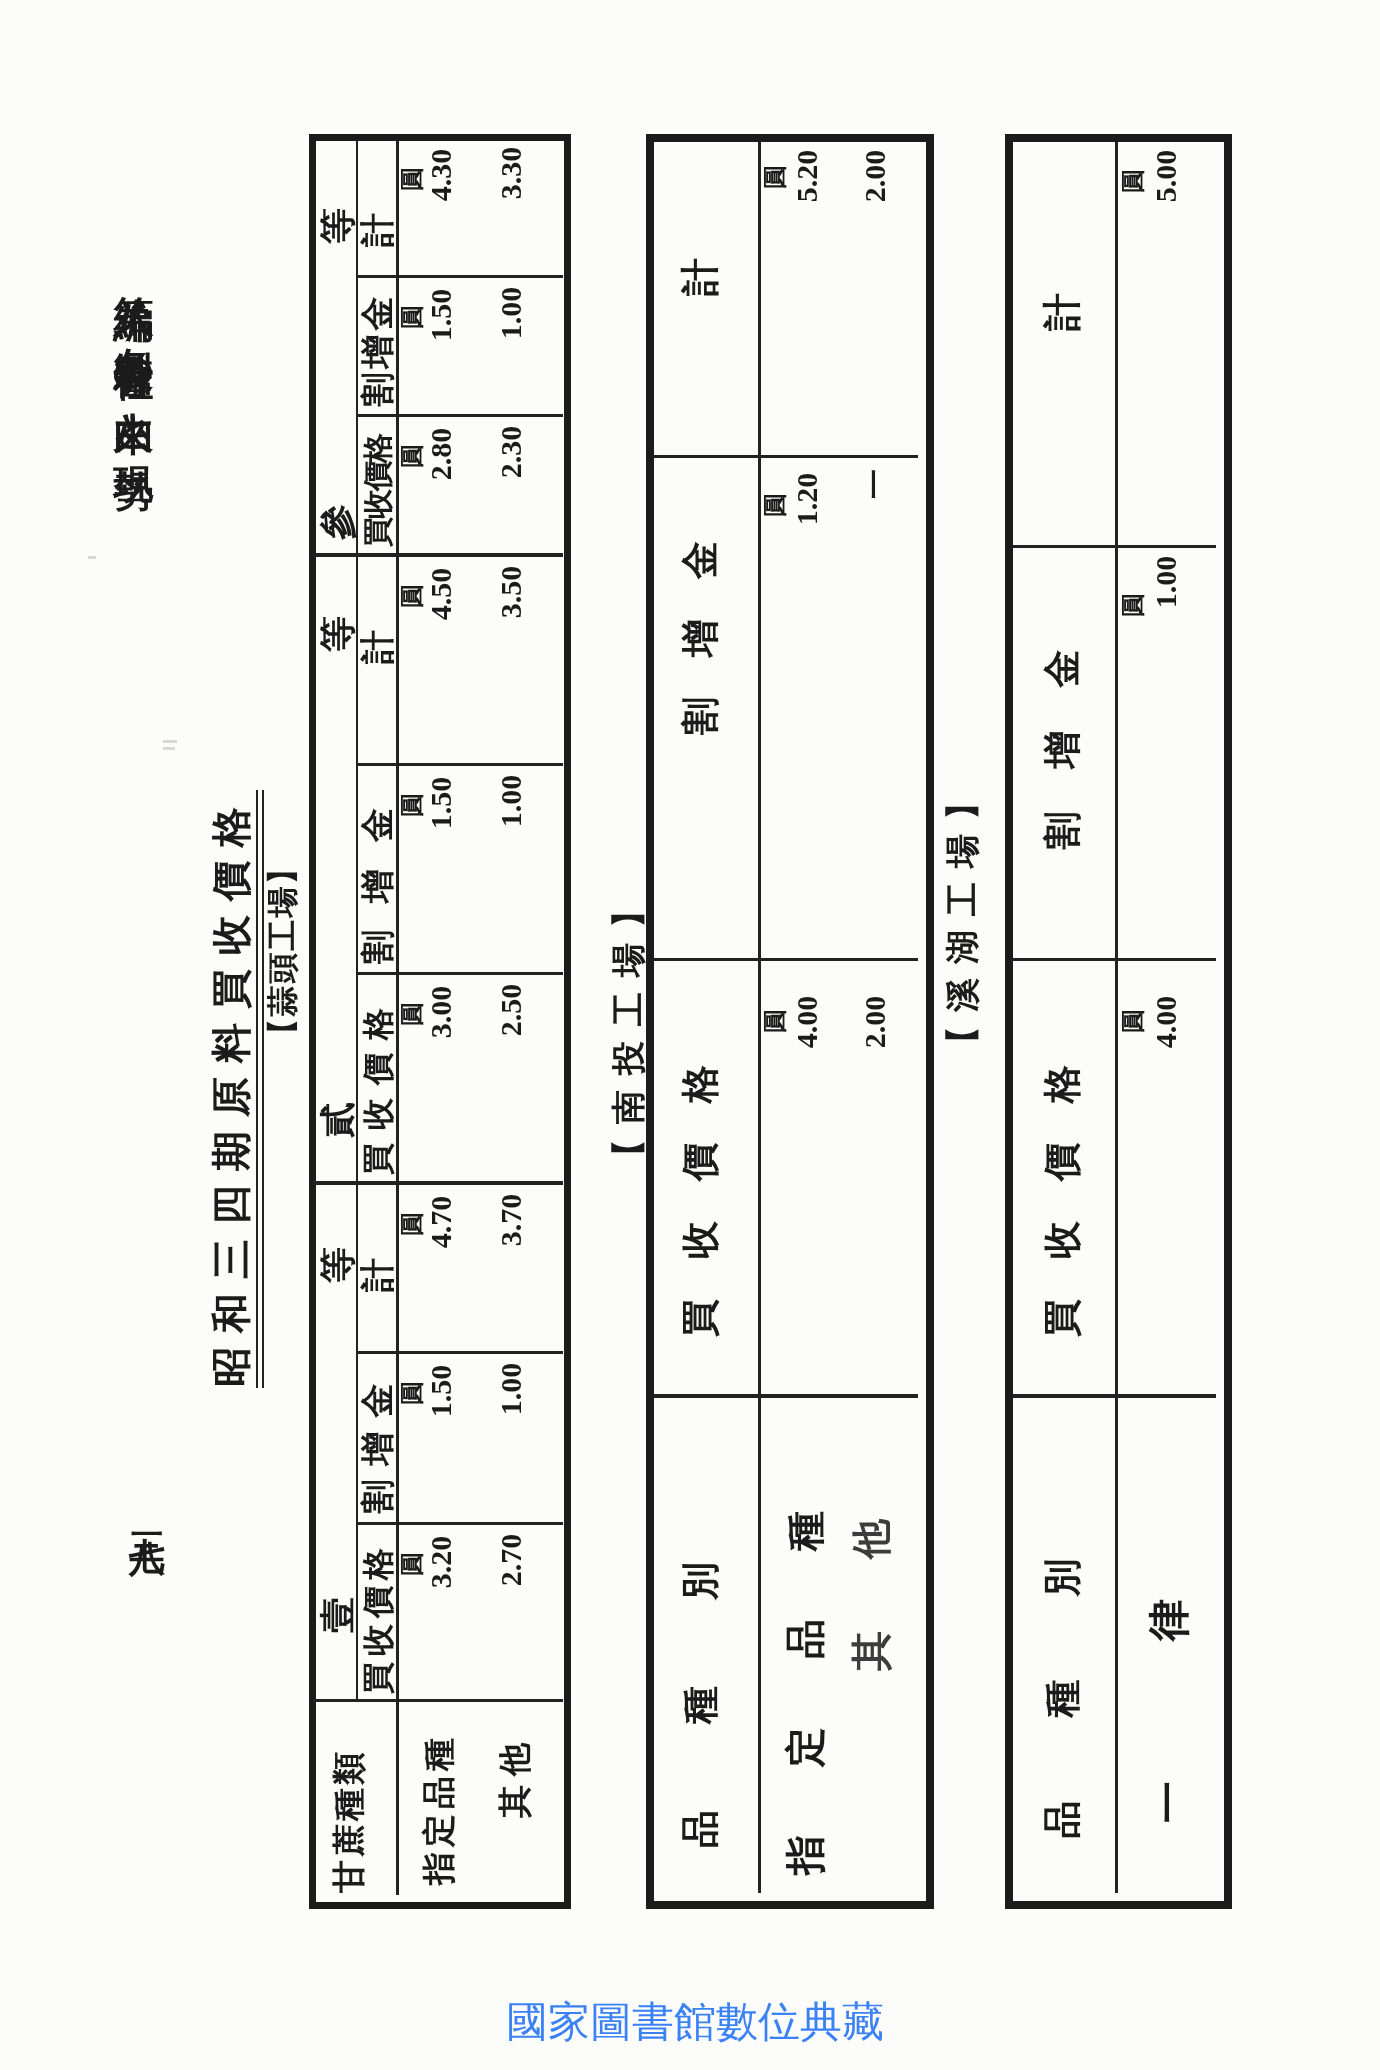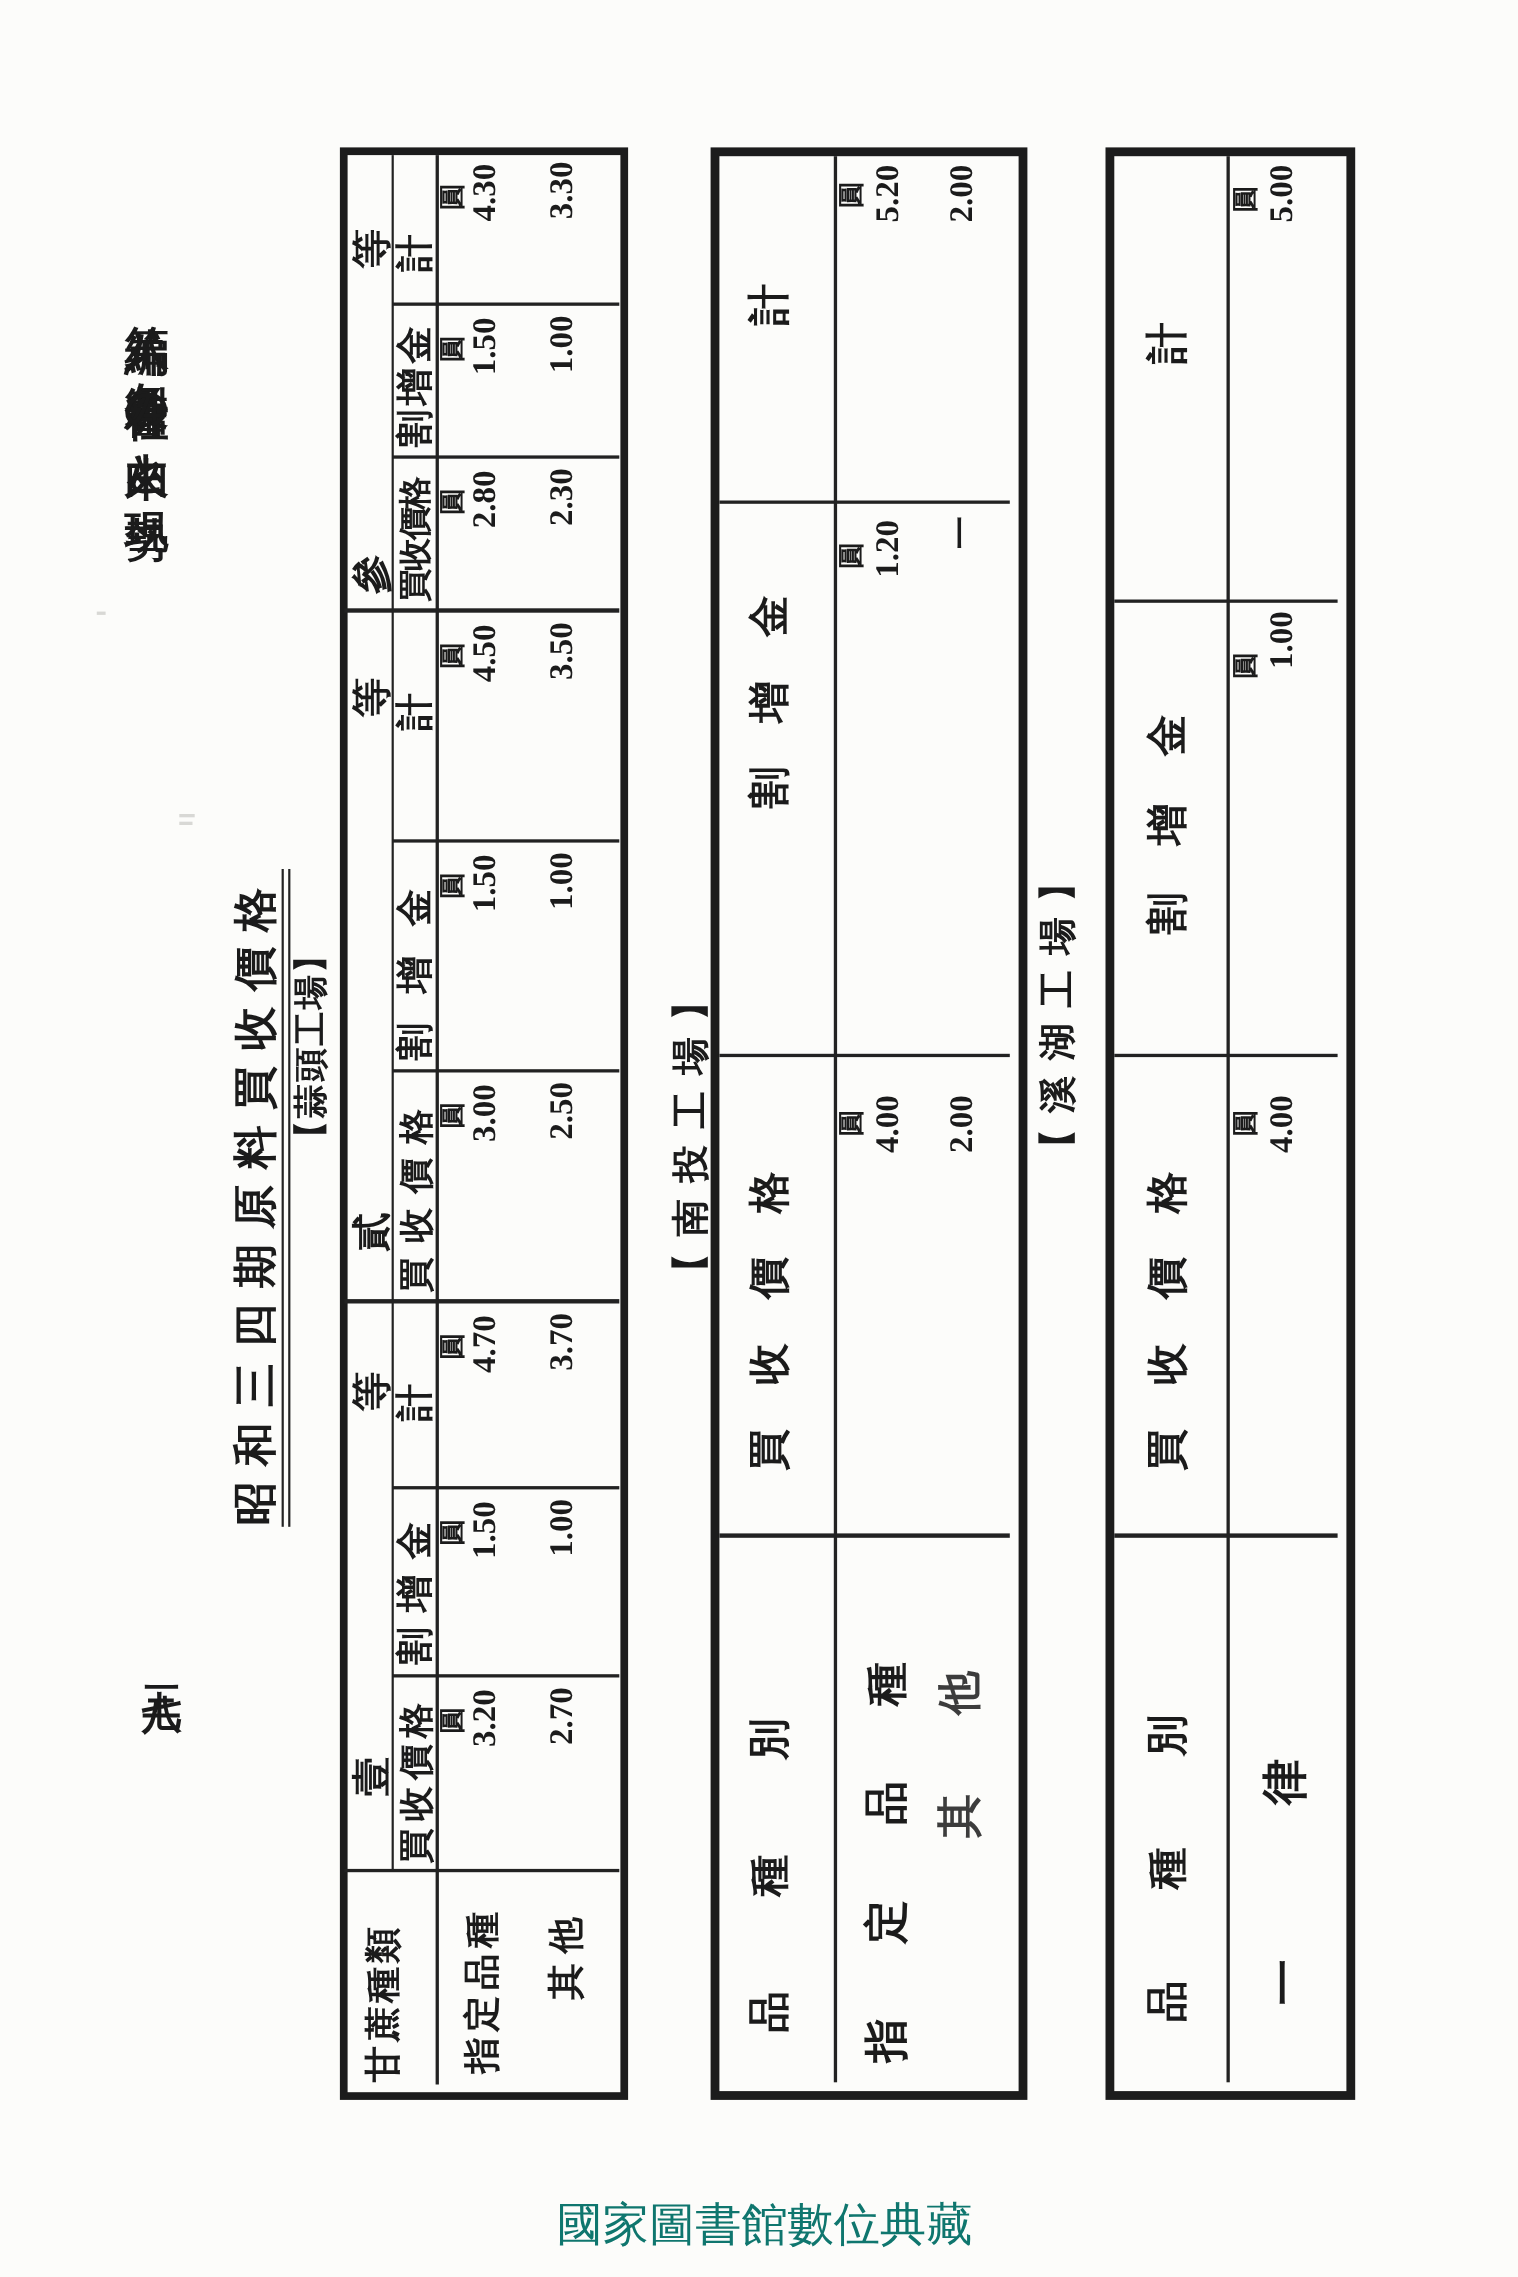--- a/index.html
+++ b/index.html
@@ -15,21 +15,21 @@
            transform:translateY(var(--L)) rotate(-90deg);text-align:center;}
   .cjk{font-weight:700;}
   .num{font-weight:700;font-family:"Liberation Serif",serif;}
   .box{position:absolute;border:7px solid #1c1c1c;background:transparent;}
   .vl,.hl{position:absolute;background:#222;}
   .spk{position:absolute;background:#c9c9c4;opacity:.7;}
   .wm{position:absolute;color:rgba(128,140,128,.52);font-family:"DejaVu Serif",serif;
       font-weight:700;white-space:nowrap;}
   .wm-latin{position:absolute;color:rgba(128,140,128,.62);font-family:"DejaVu Serif",serif;
       font-style:italic;white-space:nowrap;}
-  .caption{position:absolute;color:#0f766e;font-family:Liberation Mono, monospace;
+  .caption{position:absolute;color:#3b82f6;font-family:Liberation Mono, monospace;
       font-weight:500;white-space:nowrap;text-align:center;}
 </style>
 </head>
 <body>
 
 <div class="page">
 
   <div class="vtxt" style="left:106px;top:264px;height:650px;font-size:40px;letter-spacing:3px;">第八編　各製糖會社の由來と現勢</div>
 
   <div class="vtxt" style="left:122px;top:1504px;height:130px;font-size:36px;letter-spacing:4px;">三七八</div>

